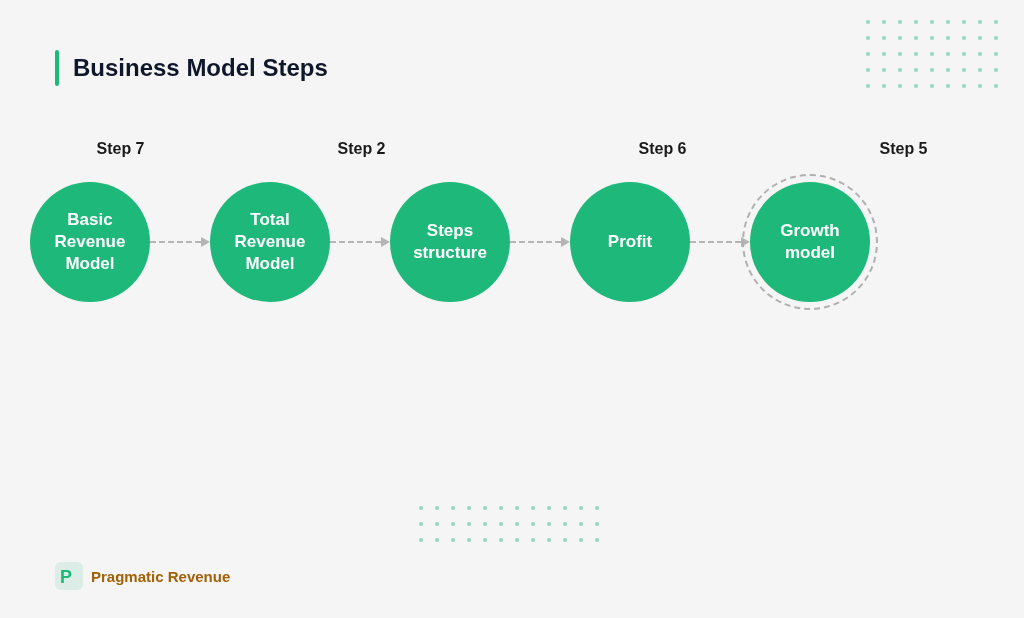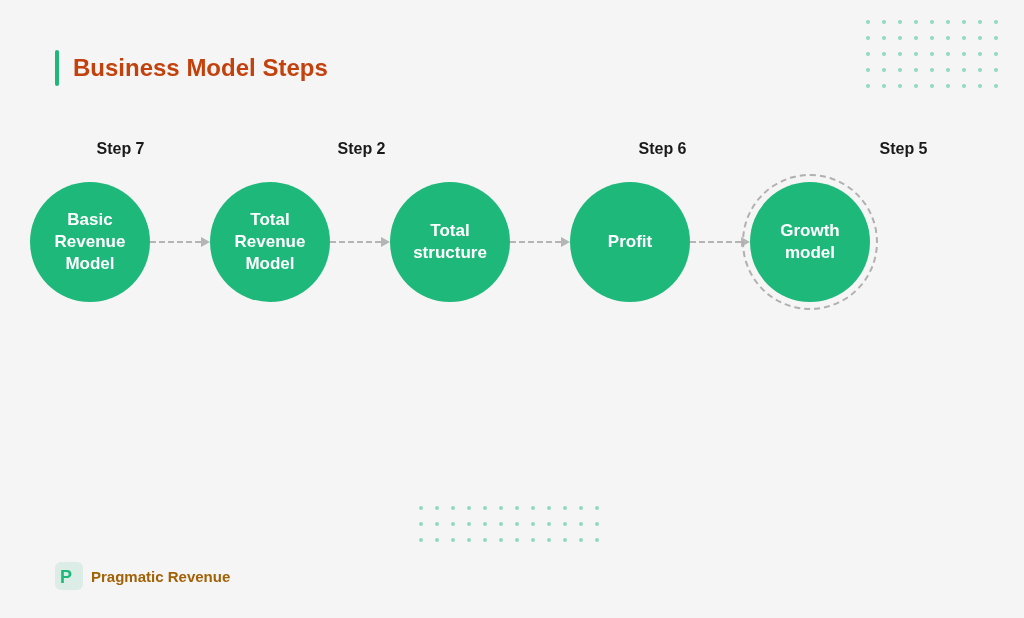--- a/index.html
+++ b/index.html
@@ -64,21 +64,21 @@
     .title-bar {
       width: 4px;
       height: 36px;
       background: #1db87a;
       border-radius: 2px;
     }
 
     .page-title {
       font-size: 24px;
       font-weight: 800;
-      color: #c2410c;
+      color: #0f172a;
     }
 
     .circles-row {
       display: flex;
       align-items: center;
     }
 
     .circ {
       width: 120px;
       height: 120px;
@@ -297,21 +297,21 @@
         <div class="circ" style="min-width: 120px; min-height: 120px;">Basic Revenue Model</div>
         <div class="connector">
           <div class="connector-line"></div>
           <div class="connector-arrow"></div>
         </div>
         <div class="circ" style="min-width: 120px; min-height: 120px;">Total Revenue Model</div>
         <div class="connector">
           <div class="connector-line"></div>
           <div class="connector-arrow"></div>
         </div>
-        <div class="circ" style="min-width: 120px; min-height: 120px;">Total structure</div>
+        <div class="circ" style="min-width: 120px; min-height: 120px;">Steps structure</div>
         <div class="connector">
           <div class="connector-line"></div>
           <div class="connector-arrow"></div>
         </div>
         <div class="circ" style="min-width: 120px; min-height: 120px;">Profit</div>
         <div class="connector">
           <div class="connector-line"></div>
           <div class="connector-arrow"></div>
         </div>
         <div class="circ circ-dashed" style="min-width: 120px; min-height: 120px;">Growth model</div>

